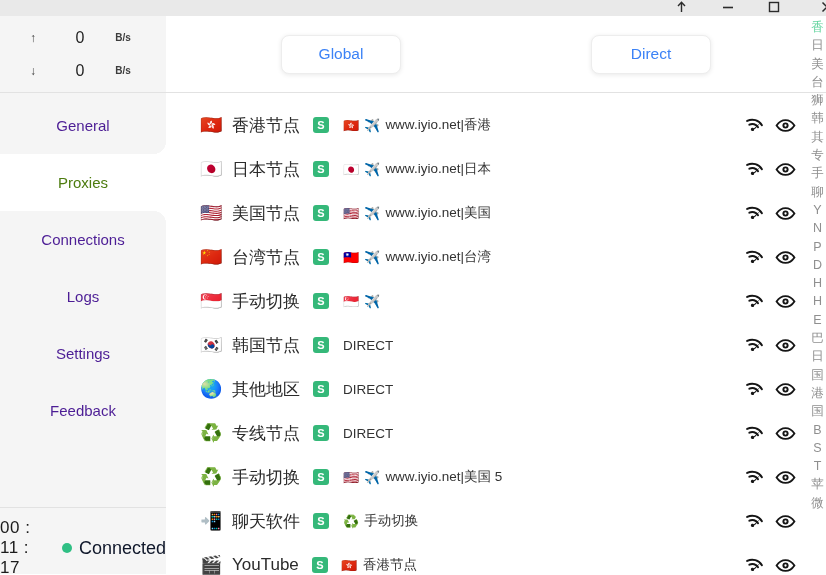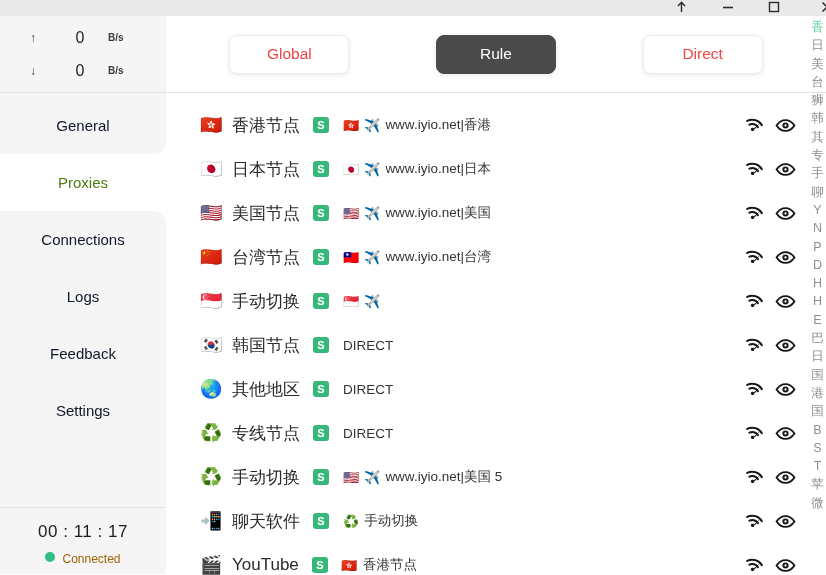--- a/index.html
+++ b/index.html
@@ -18,45 +18,45 @@
   .app { position:absolute; left:0; top:16px; width:826px; height:559px; display:flex; }
 
   
   .sidebar { position:relative; width:166px; height:559px; background:#fff; flex:none; }
   .traffic { height:77px; background:#f5f5f5; border-bottom:1px solid #e2e2e2;
              display:flex; flex-direction:column; justify-content:center; gap:15px;
              padding:0 28px 0 30px; }
   .t-row { display:flex; align-items:center; }
   .t-arrow { width:22px; font-size:12px; color:#3c3c3c; }
   .t-val { flex:1; text-align:center; font-size:16px; color:#1f1f1f; }
-  .t-unit { width:30px; text-align:left; font-size:10px; font-weight:bold; color:#3c3c3c; }
+  .t-unit { width:30px; text-align:center; font-size:10px; font-weight:bold; color:#3c3c3c; }
 
   .nav { background:#f5f5f5; padding-top:4px; height:415px; border-bottom:1px solid #e2e2e2; }
   .nav-item { position:relative; height:57px; display:flex; align-items:center;
-              justify-content:center; font-size:15px; color:#0f172a; cursor:pointer; }
+              justify-content:center; font-size:15px; color:#4c1d95; cursor:pointer; }
   .nav-item.active { background:#fff; color:#4d7c0f; }
   .nav-item.active::before { content:""; position:absolute; right:0; top:-12px;
       width:12px; height:12px;
       background:radial-gradient(circle 12px at 0 0, #f5f5f5 98%, #fff 100%); }
   .nav-item.active::after { content:""; position:absolute; right:0; bottom:-12px;
       width:12px; height:12px;
       background:radial-gradient(circle 12px at 0 100%, #f5f5f5 98%, #fff 100%); }
 
-  .side-footer { height:66px; background:#f5f5f5; display:flex; flex-direction:column;
+  .side-footer { height:66px; background:#f5f5f5; display:flex; flex-direction:row;
                  align-items:center; padding-top:14px; gap:10px; }
   .timer { font-size:17px; color:#1c1c1c; letter-spacing:.5px; }
-  .status { display:flex; align-items:flex-start; gap:7px; font-size:12px; color:#a16207; }
+  .status { display:flex; align-items:center; gap:7px; font-size:18px; color:#0f172a; }
   .status-dot { width:10px; height:10px; border-radius:50%; background:#2fbf84; }
 
   
   .main { position:relative; flex:1; height:559px; background:#fff; }
   .tabbar { height:77px; border-bottom:1px solid #e2e2e2; display:flex;
             align-items:center; justify-content:space-around; padding:0 20px; }
   .tab { width:120px; height:39px; border-radius:8px; border:1px solid #ededed;
-         background:#fff; color:#ef4444; font-size:15.5px;
+         background:#fff; color:#3b82f6; font-size:15.5px;
          font-family:"Liberation Sans", sans-serif;
          box-shadow:0 1px 5px rgba(0,0,0,.09); cursor:pointer; }
   .tab.active { background:#4a4a4a; border-color:#4a4a4a; color:#fff; }
 
   .proxy-list { padding:10px 30px 0 34px; }
   .proxy-row { height:44px; display:flex; align-items:center; cursor:pointer; }
   .row-flag { font-size:18px; width:24px; flex:none; }
   .row-name { font-size:17px; font-weight:500; color:#2b2b2b; margin-left:8px;
               white-space:nowrap; }
   .s-badge { width:16px; height:16px; flex:none; margin-left:13px; border-radius:3px;
@@ -114,36 +114,35 @@
         <span class="t-arrow">↓</span>
         <span class="t-val">0</span>
         <span class="t-unit">B/s</span>
       </div>
     </div>
     <div class="nav" id="nav">
         <div class="nav-item">General</div>
         <div class="nav-item active">Proxies</div>
         <div class="nav-item">Connections</div>
         <div class="nav-item">Logs</div>
+        <div class="nav-item">Settings</div>
         <div class="nav-item">Feedback</div>
-        <div class="nav-item">Settings</div>
       </div>
     <div class="side-footer">
       <div class="timer">00 : 11 : 17</div>
       <div class="status">
         <span class="status-dot"></span>
         <span>Connected</span>
       </div>
     </div>
   </div>
 
   <div class="main">
     <div class="tabbar" id="tabbar">
         <button class="tab">Global</button>
-        <button class="tab active">Rule</button>
         <button class="tab">Direct</button>
       </div>
     <div class="proxy-list" id="proxy-list">
         <div class="proxy-row">
           <span class="row-flag">🇭🇰</span>
           <span class="row-name">香港节点</span>
           <span class="s-badge">S</span>
           <span class="node-info">
             <span class="node-icon">🇭🇰</span>
             <span class="plane">✈️</span>

